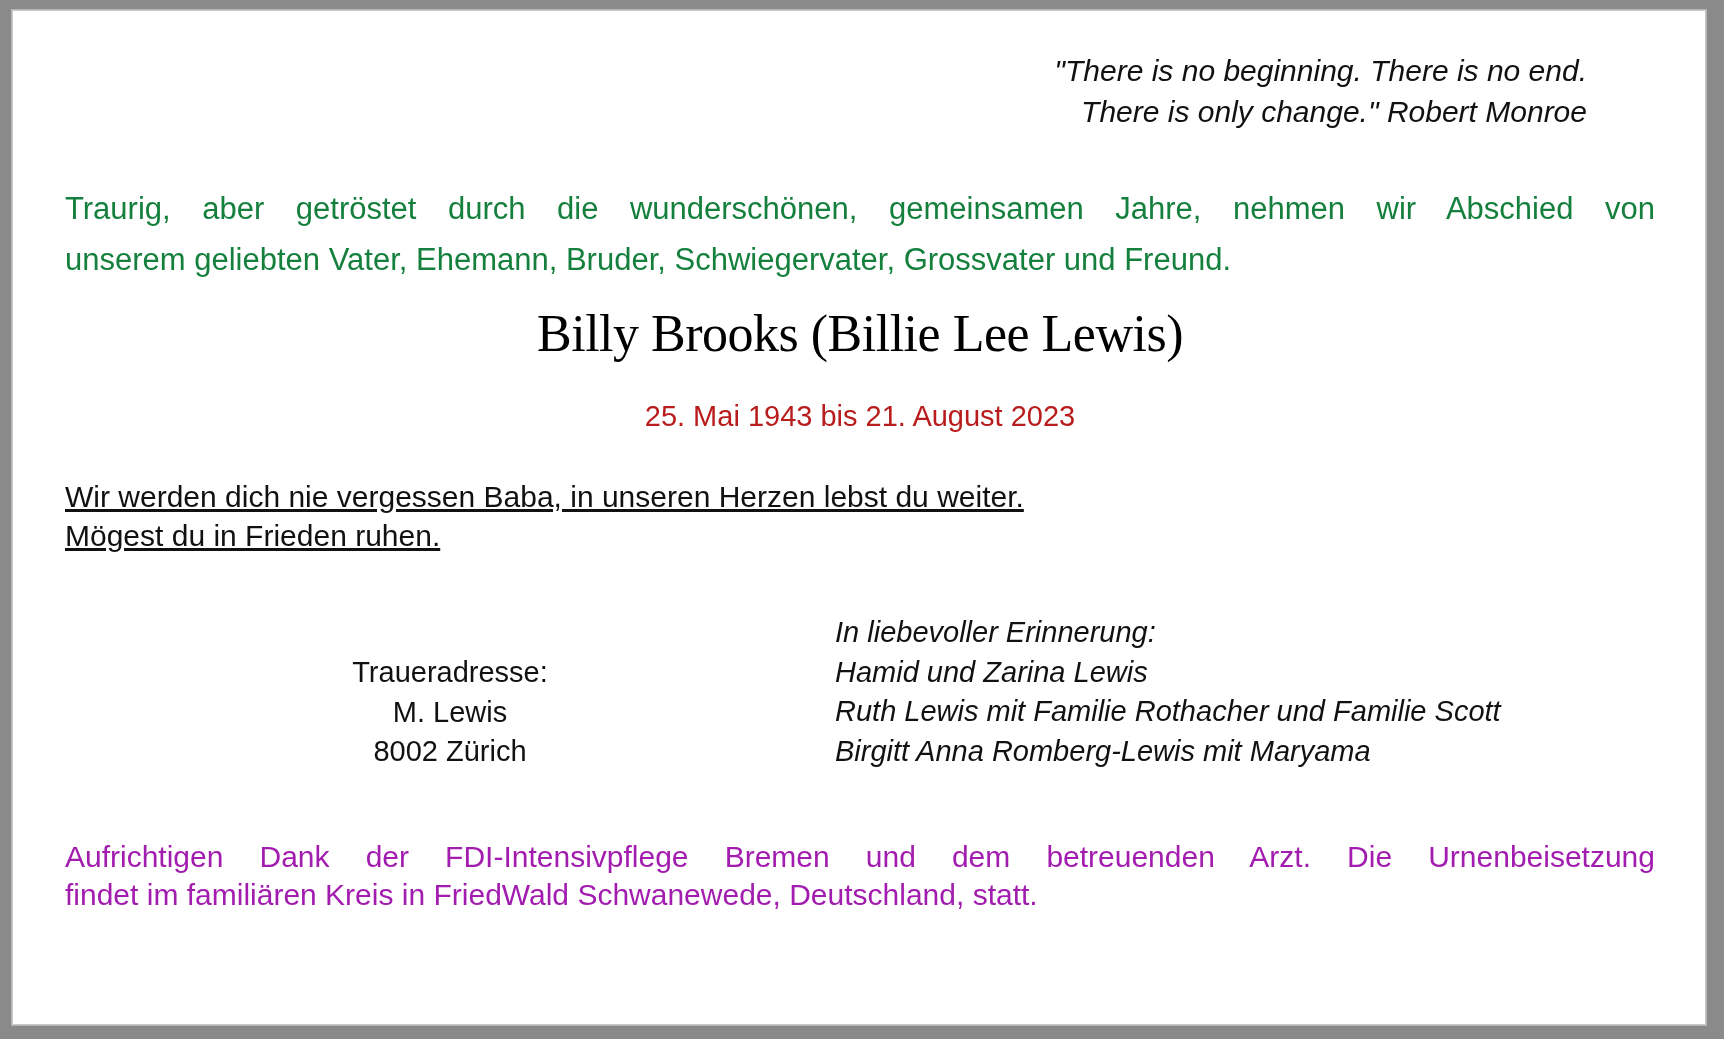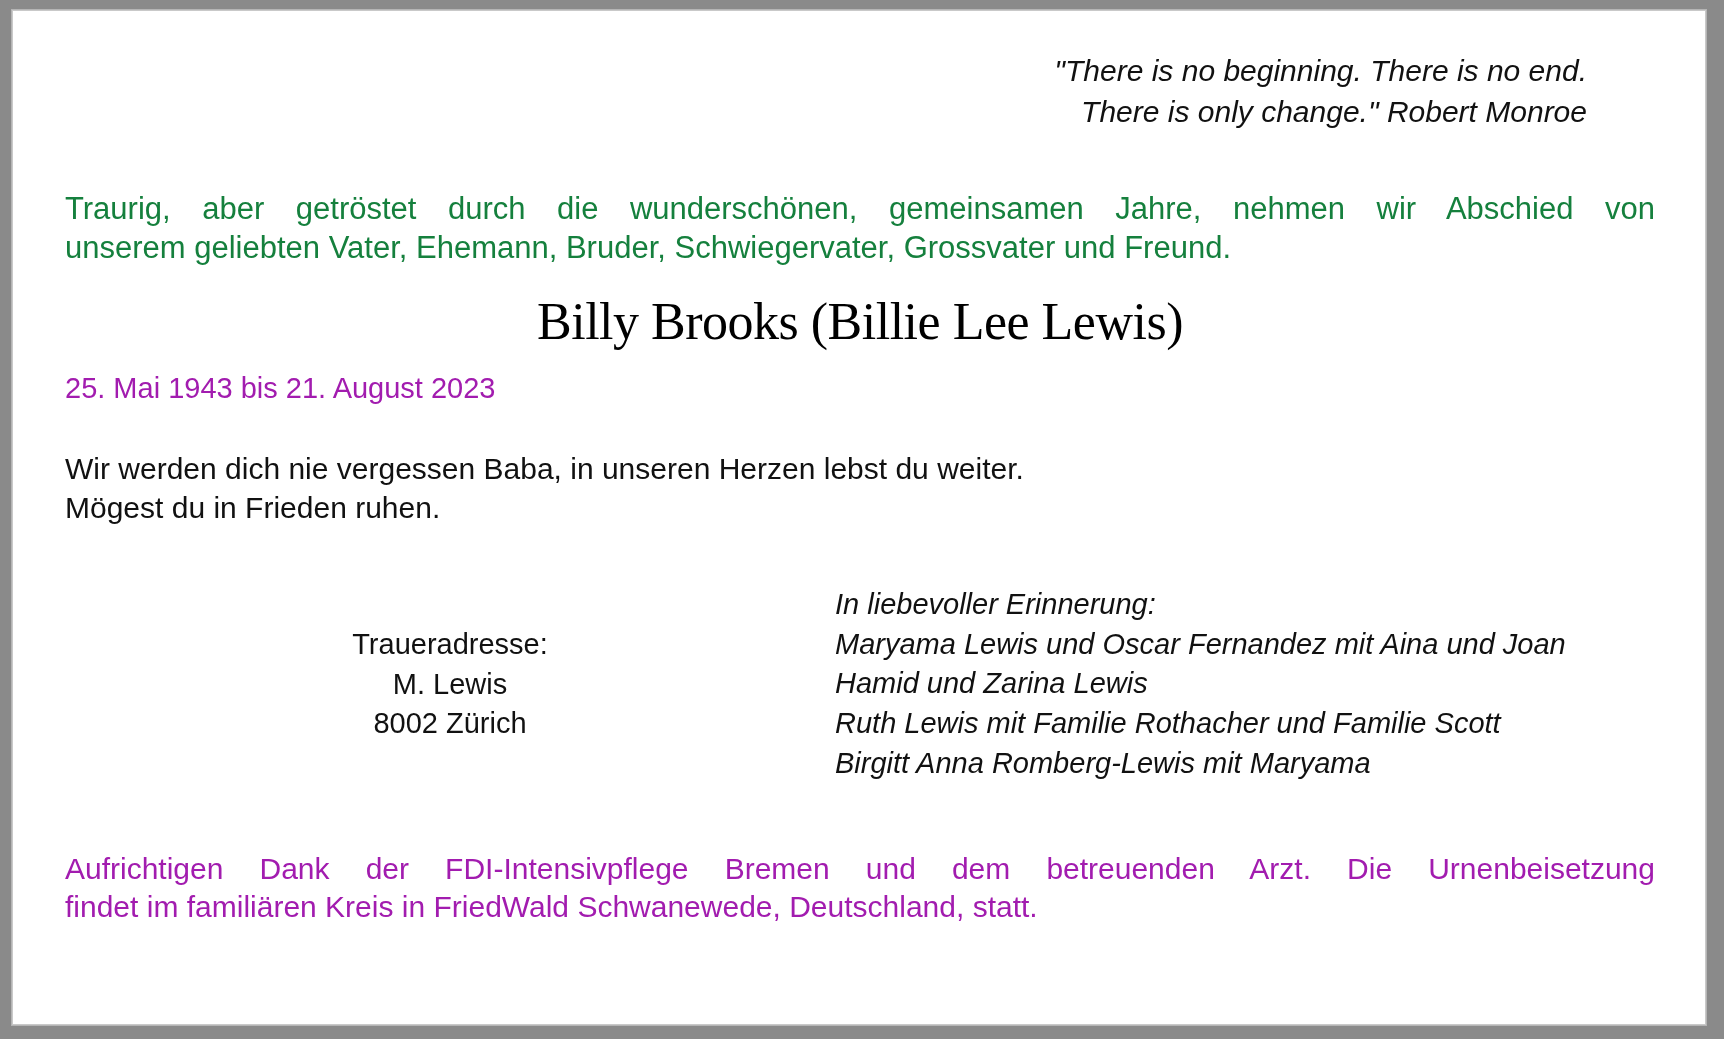--- a/index.html
+++ b/index.html
@@ -46,44 +46,45 @@
   .quote .qline { display: block; white-space: pre; }
 
   .intro {
     margin-top: 56px;
     font-size: 31px;
     line-height: 1.27;
     color: #15803d;
     text-align: justify;
   }
   .intro .l1 { display: block; text-align: justify; text-align-last: justify; }
-  .intro .l2 { display: block; }
+  .intro .l2 { display: block; margin-top: 12px; }
 
   .name {
     margin-top: 28px;
     text-align: center;
     font-family: Liberation Serif, serif;
     font-size: 52px;
     line-height: 1.05;
     color: #000;
     letter-spacing: -0.5px;
   }
 
   .dates {
-    margin-top: 22px;
-    text-align: left;
+    margin-top: 38px;
+    text-align: center;
     font-size: 29px;
-    color: #a21caf;
+    color: #b91c1c;
   }
 
   .memory {
     margin-top: 44px;
     font-size: 30px;
     line-height: 1.3;
     color: #111;
+    text-decoration: underline;
   }
   .memory span { display: block; }
 
   .columns {
     margin-top: 58px;
     display: flex;
     align-items: flex-start;
   }
   .col-left {
     width: 770px;
@@ -139,21 +140,20 @@
     </div>
 
     <div class="columns">
       <div class="col-left">
         <span>Traueradresse:</span>
         <span>M. Lewis</span>
         <span>8002 Zürich</span>
       </div>
       <div class="col-right">
         <span>In liebevoller Erinnerung:</span>
-        <span>Maryama Lewis und Oscar Fernandez mit Aina und Joan</span>
         <span>Hamid und Zarina Lewis</span>
         <span>Ruth Lewis mit Familie Rothacher und Familie Scott</span>
         <span>Birgitt Anna Romberg-Lewis mit Maryama</span>
       </div>
     </div>
 
     <div class="thanks">
       <span class="t1">Aufrichtigen Dank der FDI-Intensivpflege Bremen und dem betreuenden Arzt. Die Urnenbeisetzung</span>
       <span class="t2">findet im familiären Kreis in FriedWald Schwanewede, Deutschland, statt.</span>
     </div>

